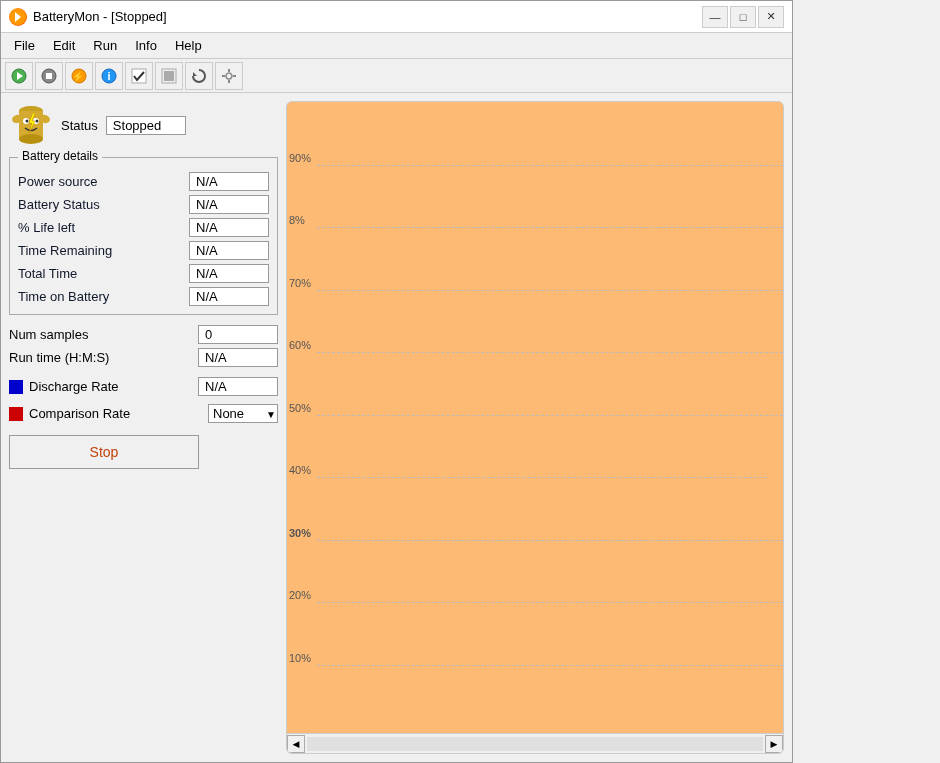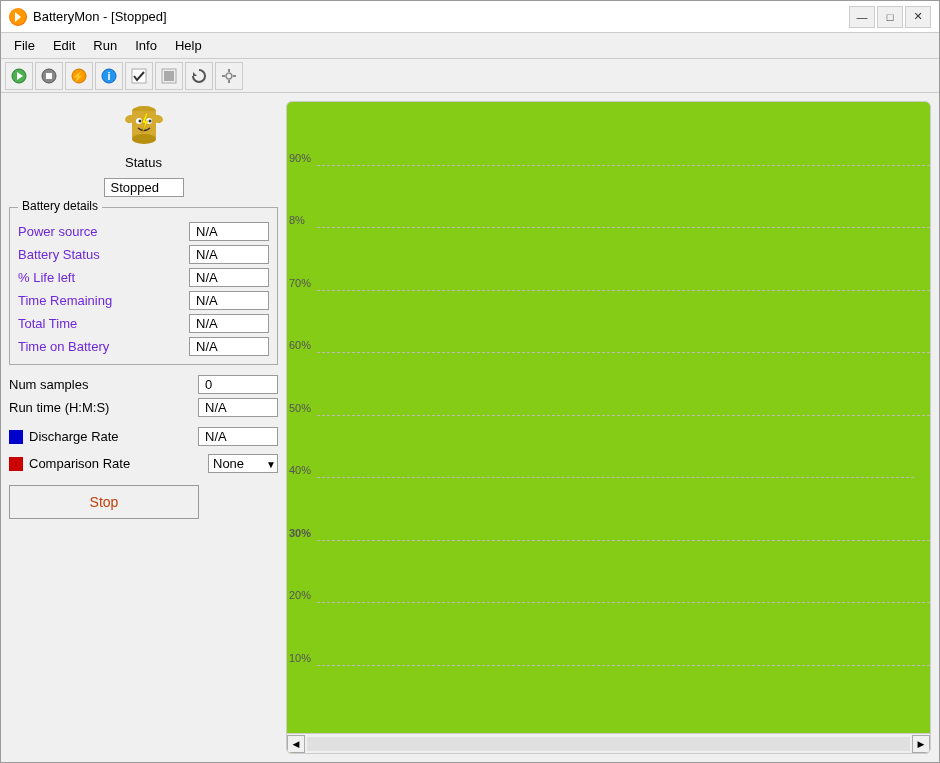--- a/index.html
+++ b/index.html
@@ -5,21 +5,21 @@
     * { margin: 0; padding: 0; box-sizing: border-box; }
     body {
       font-family: 'Segoe UI', Tahoma, Geneva, Verdana, sans-serif;
       font-size: 13px;
       background: #f0f0f0;
       width: 940px;
       height: 763px;
       overflow: hidden;
     }
     .window {
-      width: 940px;
+      width: 793px;
       height: 763px;
       background: #f0f0f0;
       border: 1px solid #999;
       display: flex;
       flex-direction: column;
     }
     .title-bar {
       background: #fff;
       height: 32px;
       display: flex;
@@ -108,21 +108,20 @@
       display: flex;
       flex-direction: column;
       gap: 8px;
       background: #f0f0f0;
     }
     .status-row {
       display: flex;
       align-items: center;
       gap: 8px;
       padding: 2px 0;
-      flex-direction: column;
     }
     .app-icon {
       width: 44px;
       height: 44px;
       display: flex;
       align-items: center;
       justify-content: center;
       font-size: 28px;
     }
     .status-label {
@@ -150,21 +149,21 @@
     }
     .detail-row {
       display: flex;
       align-items: center;
       justify-content: space-between;
       margin-bottom: 4px;
     }
     .detail-row:last-child { margin-bottom: 0; }
     .detail-label {
       font-size: 13px;
-      color: #6d28d9;
+      color: #0f172a;
       text-align: left;
       padding-right: 6px;
     }
     .detail-value {
       background: white;
       border: 1px solid #999;
       padding: 1px 6px;
       min-width: 80px;
       font-size: 13px;
     }
@@ -252,21 +251,21 @@
       cursor: default;
     }
     .right-panel {
       flex: 1;
       display: flex;
       flex-direction: column;
       padding: 8px 8px 8px 0;
     }
     .chart-area {
       flex: 1;
-      background: #84cc16;
+      background: #fdba74;
       border: 1px solid #ccc;
       border-radius: 6px;
       position: relative;
       overflow: hidden;
     }
     .chart-grid {
       position: absolute;
       top: 0;
       left: 0;
       right: 0;

